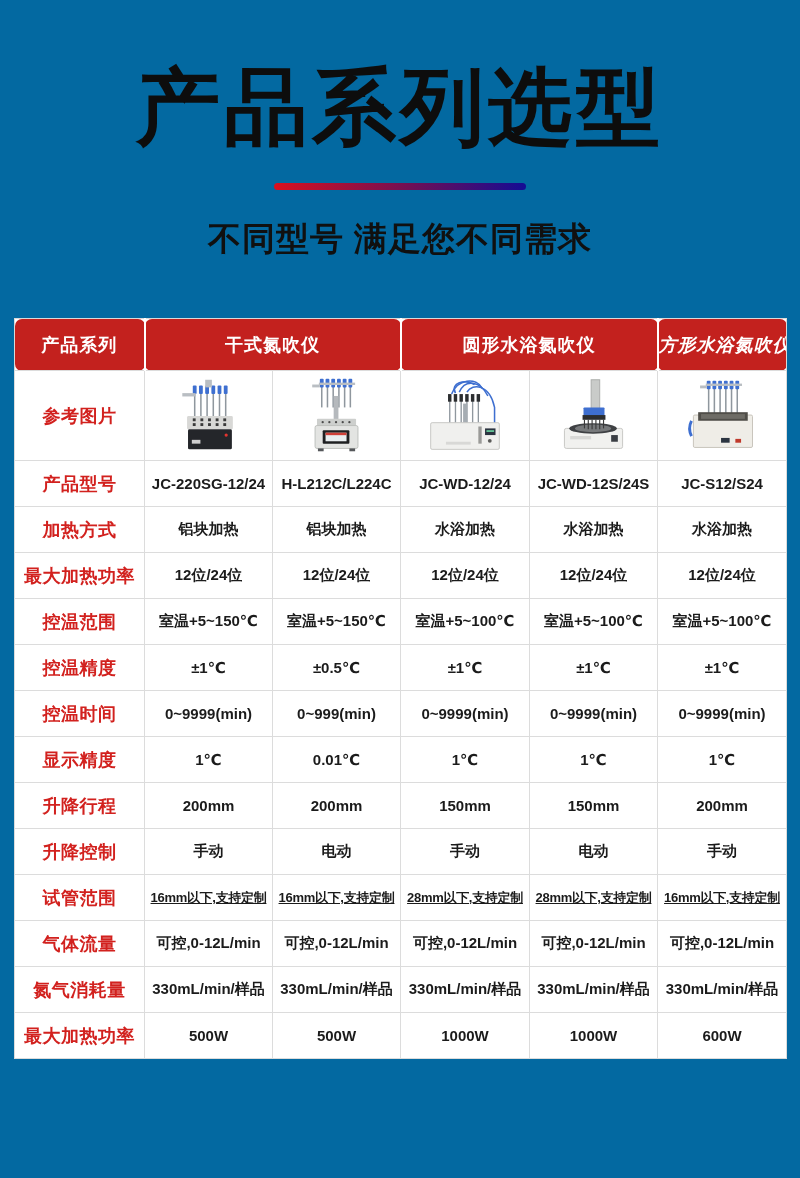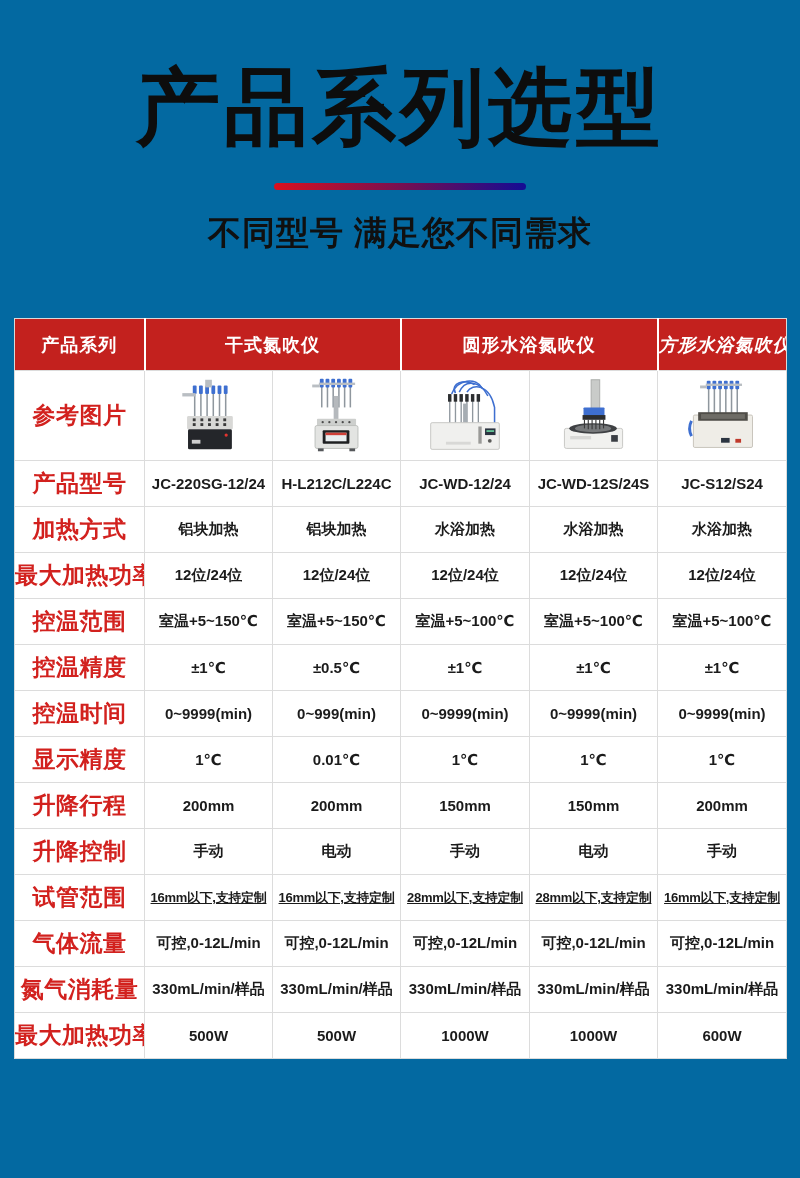--- a/index.html
+++ b/index.html
@@ -10,50 +10,50 @@
   .hero { padding-top:58px; text-align:center; }
   .page-title {
     font-size:84px; font-weight:900; color:#0d0d0d;
     letter-spacing:4px; line-height:1.18; white-space:nowrap;
   }
   .gradient-divider {
     width:252px; height:7px; border-radius:4px; margin:26px auto 0 auto;
     background:linear-gradient(90deg, var(--grad-start,#d8101e), #6e0f56 55%, var(--grad-end,#140c94));
   }
   .page-subtitle {
-    margin-top:21px; font-size:33px; font-weight:600; color:#101010;
+    margin-top:27px; font-size:33px; font-weight:600; color:#101010;
     letter-spacing:1px; white-space:nowrap;
   }
 
   table.spec-table {
     position:absolute; left:14px; top:318px; width:772px;
     border-collapse:collapse; table-layout:fixed; background:#ffffff;
     border:1px solid #d9d9d9;
   }
   .spec-table col.c0 { width:130px; }
   .spec-table col.c1 { width:128px; }
   .spec-table col.c2 { width:128px; }
   .spec-table col.c3 { width:129px; }
   .spec-table col.c4 { width:128px; }
   .spec-table col.c5 { width:129px; }
 
   .h-cell {
     background:var(--header-bg,#c3211e); color:#ffffff;
     height:52px; font-size:18px; font-weight:700; text-align:center;
     border-right:2px solid #ffffff; letter-spacing:1px;
-    overflow:hidden; white-space:nowrap;
+    overflow:hidden; white-space:nowrap;border-radius:7px;
   }
   .h-cell:last-child { border-right:none;font-style:italic; }
 
   .spec-table tbody td {
     border:1px solid #dcdcdc; text-align:center; vertical-align:middle;
     background:#ffffff; overflow:hidden; white-space:nowrap;
   }
   .label-cell {
-    color:var(--label-red,#d2211e); font-size:23px; font-weight:700;
+    color:var(--label-red,#d2211e); font-size:18px; font-weight:700;
     letter-spacing:0.5px;
   }
   .img-cell { height:90px; padding:2px 0; }
   .img-cell svg { display:block; margin:0 auto; }
   .val-cell { height:46px; font-size:15px; font-weight:700; color:#1b1b1b; }
   .val-cell.compact { font-size:13px; letter-spacing:-0.3px;text-decoration:underline; }
 </style>
 </head>
 <body>
 

